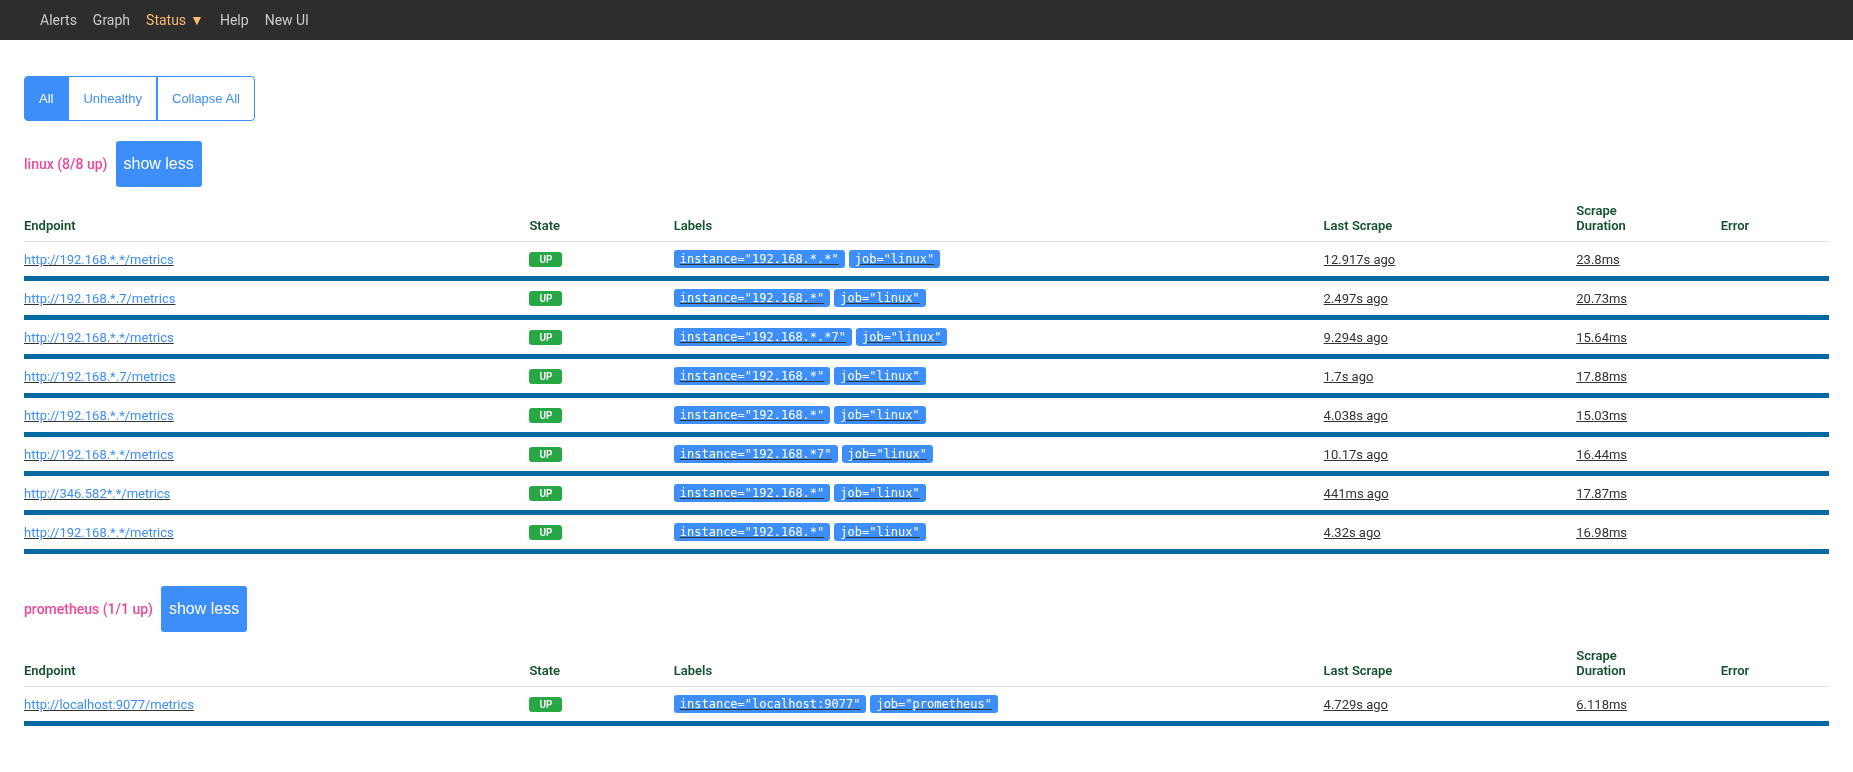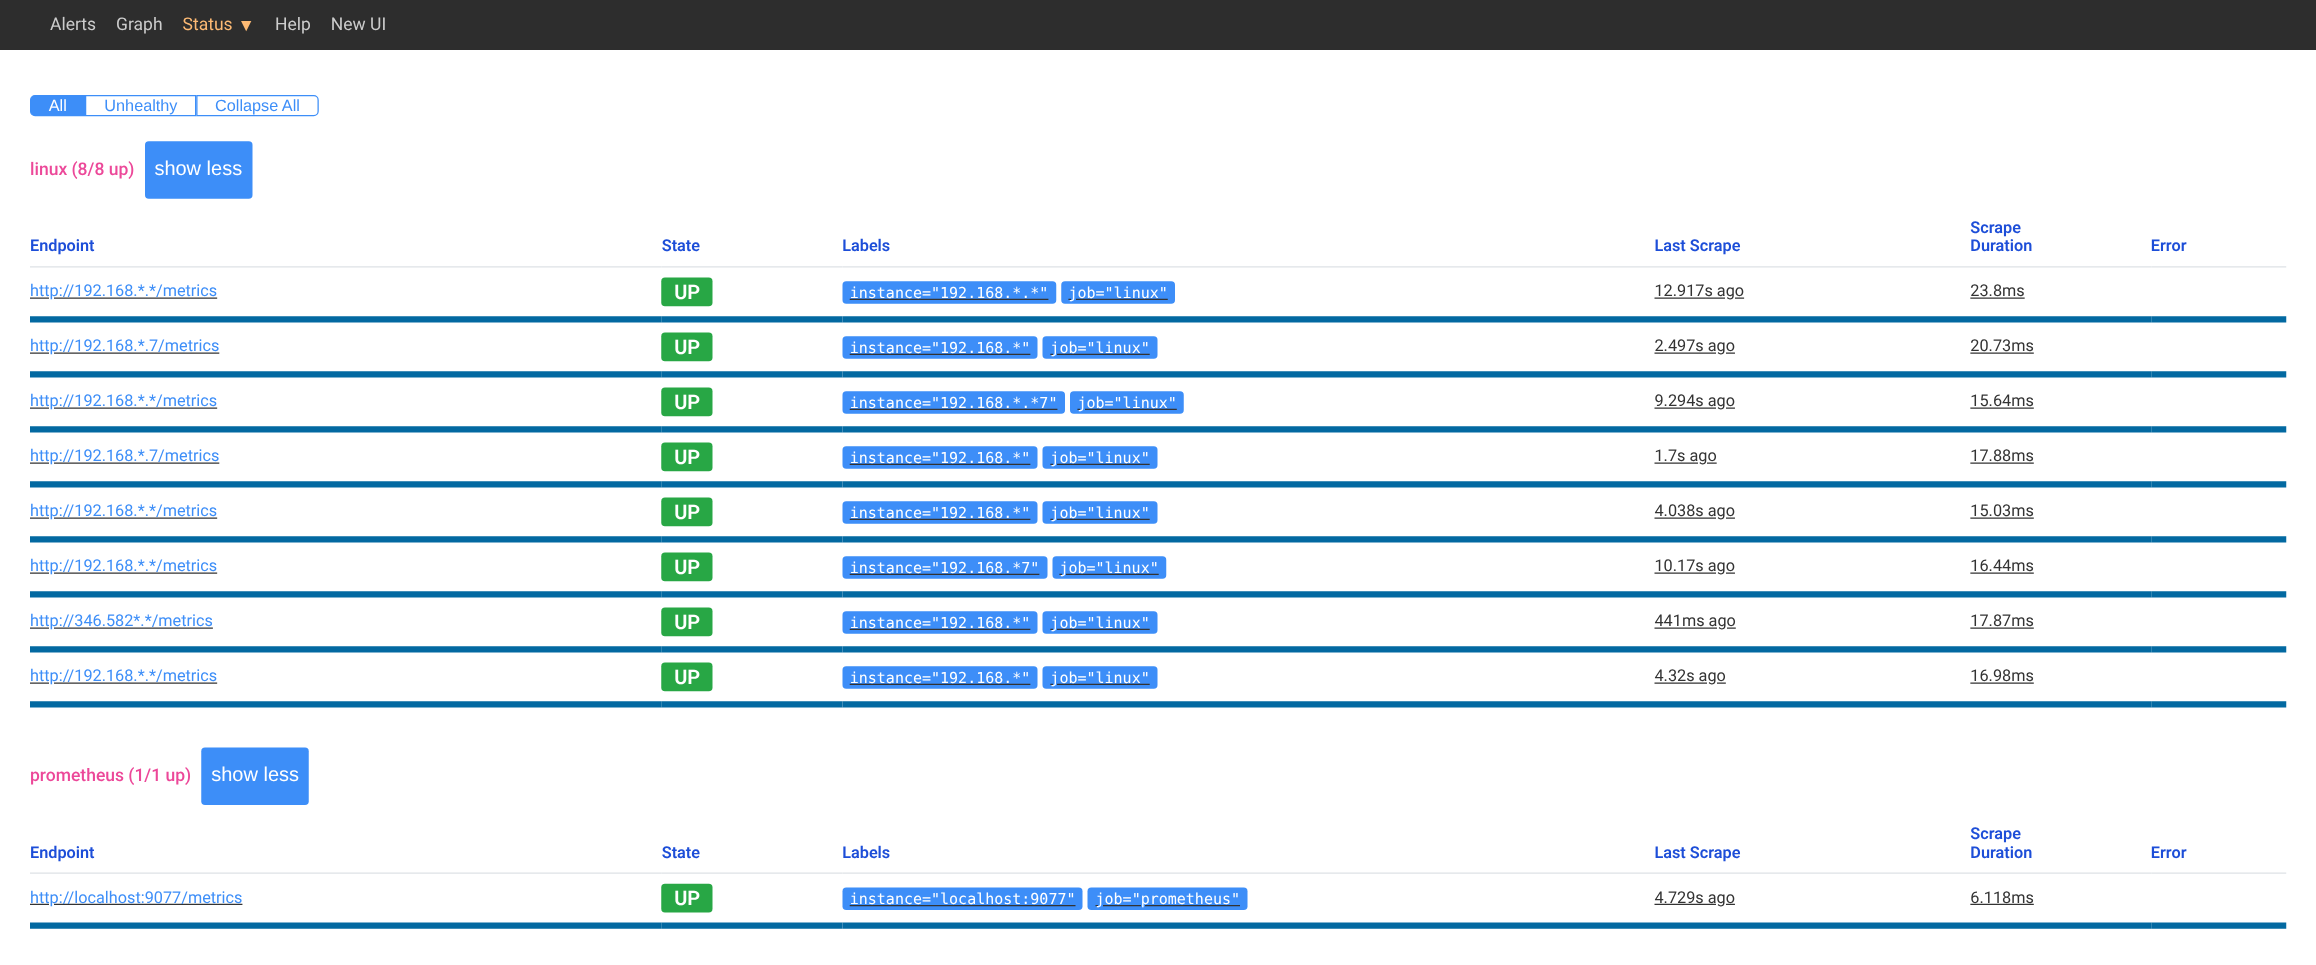--- a/index.html
+++ b/index.html
@@ -46,21 +46,21 @@
       color: #222;
     }
 
     
     .filter-bar {
       display: flex;
       gap: 0;
       margin-bottom: 20px;
     }
     .filter-btn {
-      padding: 0 14px;
+      padding: 14px 14px;
       border: 1px solid #3d8ef8;
       background: #fff;
       color: #3d8ef8;
       cursor: pointer;
       font-size: 13px;
       text-decoration: none;
     }
     .filter-btn:first-child { border-radius: 4px 0 0 4px; }
     .filter-btn:last-child { border-radius: 0 4px 4px 0; }
     .filter-btn.active {
@@ -96,21 +96,21 @@
       border-collapse: collapse;
       margin-bottom: 24px;
     }
     .target-table thead tr {
       border-bottom: 1px solid #dee2e6;
     }
     .target-table th {
       text-align: left;
       padding: 8px 8px 8px 0;
       font-weight: 600;
-      color: #1d4ed8;
+      color: #14532d;
       font-size: 13px;
       vertical-align: bottom;
     }
     .target-table td {
       padding: 8px 8px 8px 0;
       font-size: 13px;
       border-bottom: 5px solid #0369a1;
       vertical-align: middle;
       text-decoration: underline;
     }
@@ -124,21 +124,21 @@
 
     .endpoint-link {
       color: #3d8ef8;
       text-decoration: none;
     }
 
     .state-badge {
       display: inline-block;
       padding: 2px 10px;
       border-radius: 3px;
-      font-size: 16px;
+      font-size: 10px;
       font-weight: 600;
       color: #fff;
     }
     .state-up { background: #28a745; }
 
     .labels-container {
       display: flex;
       flex-wrap: wrap;
       gap: 4px;
     }

